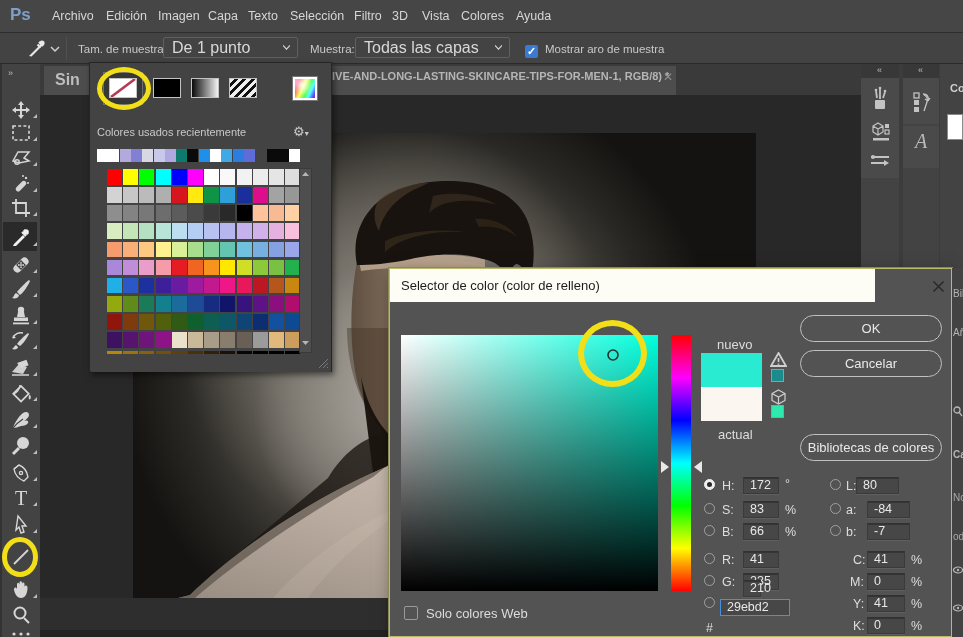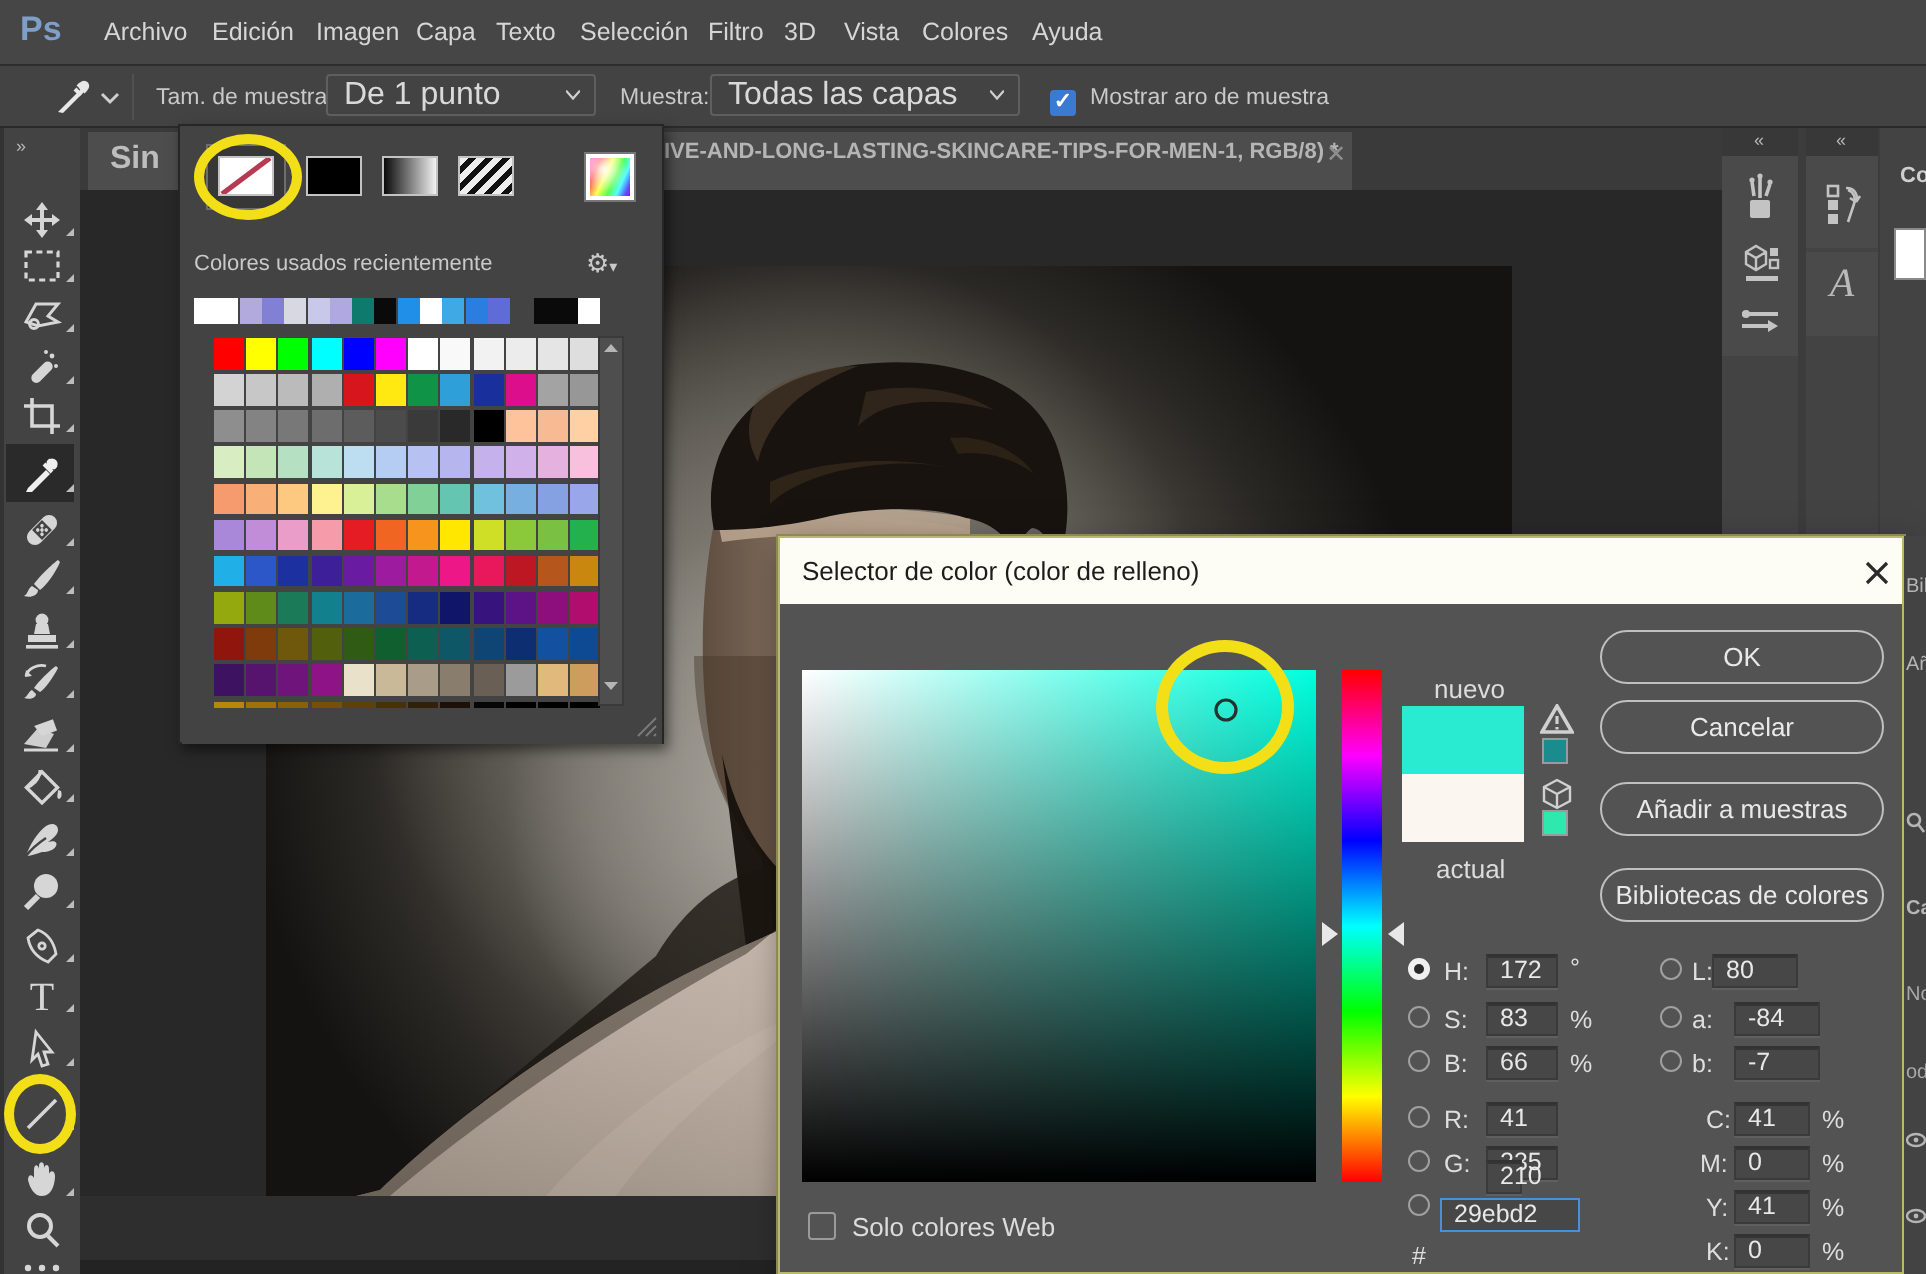--- a/index.html
+++ b/index.html
@@ -30,21 +30,21 @@
 .iconstrip { position:absolute; left:0; width:100%; background:#4a4a4a; }
 
 #popup { z-index:20; left:89px; top:62px; width:243px; height:310px; background:#434343; border:1px solid #262626; box-shadow:2px 3px 6px rgba(0,0,0,.5); }
 .swbtn { position:absolute; top:15px; width:28px; height:20px; border:1px solid #c3c3c3; }
 #recentlbl { left:7px; top:63px; font-size:11px; color:#c9c9c9; }
 .rc { position:absolute; top:86px; width:11px; height:13px; }
 .gc { position:absolute; width:15px; height:15.5px; }
 #scrollbar { position:absolute; left:209px; top:105px; width:13px; height:185px; background:#4e4e4e; border:1px solid #3a3a3a; }
 
 #dialog { z-index:25; left:389px; top:268px; width:563px; height:369px; background:#535353; border:1px solid #b9b96a; box-shadow:0 0 0 1px #8a8a52, 4px 6px 16px rgba(0,0,0,0.5); }
-#dlgtitle { left:0; top:0; width:561px; height:33px; background:#fdfdf6; color:#1c1c1c; font-size:13px; line-height:33px; padding-left:11px; }
+#dlgtitle { left:0; top:0; width:485px; height:33px; background:#fdfdf6; color:#1c1c1c; font-size:13px; line-height:33px; padding-left:11px; }
 #sbfield { left:11px; top:66px; width:257px; height:256px; }
 #huebar { left:281px; top:66px; width:20px; height:256px; }
 .btn { position:absolute; left:410px; width:142px; height:27px; border:1px solid #c0c0c0; border-radius:13.5px; color:#e9e9e9; font-size:13px; text-align:center; line-height:25px; }
 .fldlbl { position:absolute; font-size:12.5px; color:#dedede; }
 .fld { position:absolute; background:#474747; border:1px solid #3a3a3a; border-top:1px solid #323232; box-shadow:inset 0 1px 0 rgba(0,0,0,0.25), 0 1px 0 rgba(255,255,255,0.07); color:#e8e8e8; font-size:12.5px; line-height:15px; padding:0 0 0 6px; height:17px; }
 .radio { position:absolute; width:11px; height:11px; border:1px solid #a0a0a0; border-radius:50%; }
 
 .ann { z-index:40; position:absolute; border:6px solid #f3df17; border-radius:50%; }
 </style>
 </head>
@@ -575,21 +575,20 @@
     <path d="M8.5 6 L8.5 10 M8.5 11.5 L8.5 12.8" stroke="#d0d0d0" stroke-width="1.6"></path>
   </svg>
   <div class="abs" style="left:381px; top:100px; width:13px; height:13px; background:#1a8c8e; border:1px solid #9a9a9a;"></div>
   <svg style="position:absolute; left:380px; top:120px;" width="17" height="16" viewBox="0 0 17 16">
     <path d="M8.5 1 L15 4.5 L15 11.5 L8.5 15 L2 11.5 L2 4.5 Z M2 4.5 L8.5 8 L15 4.5 M8.5 8 L8.5 15" fill="none" stroke="#d0d0d0" stroke-width="1.2"></path>
   </svg>
   <div class="abs" style="left:381px; top:136px; width:13px; height:13px; background:#2ee8ae; border:1px solid #9a9a9a;"></div>
 
   <div class="btn" style="top:46px;">OK</div>
   <div class="btn" style="top:81px;">Cancelar</div>
-  <div class="btn" style="top:122px;">Añadir a muestras</div>
   <div class="btn" style="top:165px;">Bibliotecas de colores</div>
 
   <div class="radio" style="left:314px; top:210px; border-color:#f0f0f0; background:#f0f0f0;">
       <div style="position:absolute; left:2px; top:2px; width:5px; height:5px; background:#2a2a2a; border-radius:50%;"></div>
     </div>
   <div class="fldlbl" style="left:332px; top:210px;">H:</div>
   <div class="fld" style="left:353px; top:207.5px; width:36px;">172</div>
   <div class="fldlbl" style="left:395px; top:208px;">°</div>
   <div class="radio" style="left:314px; top:234px;"></div>
   <div class="fldlbl" style="left:332px; top:234px;">S:</div>

